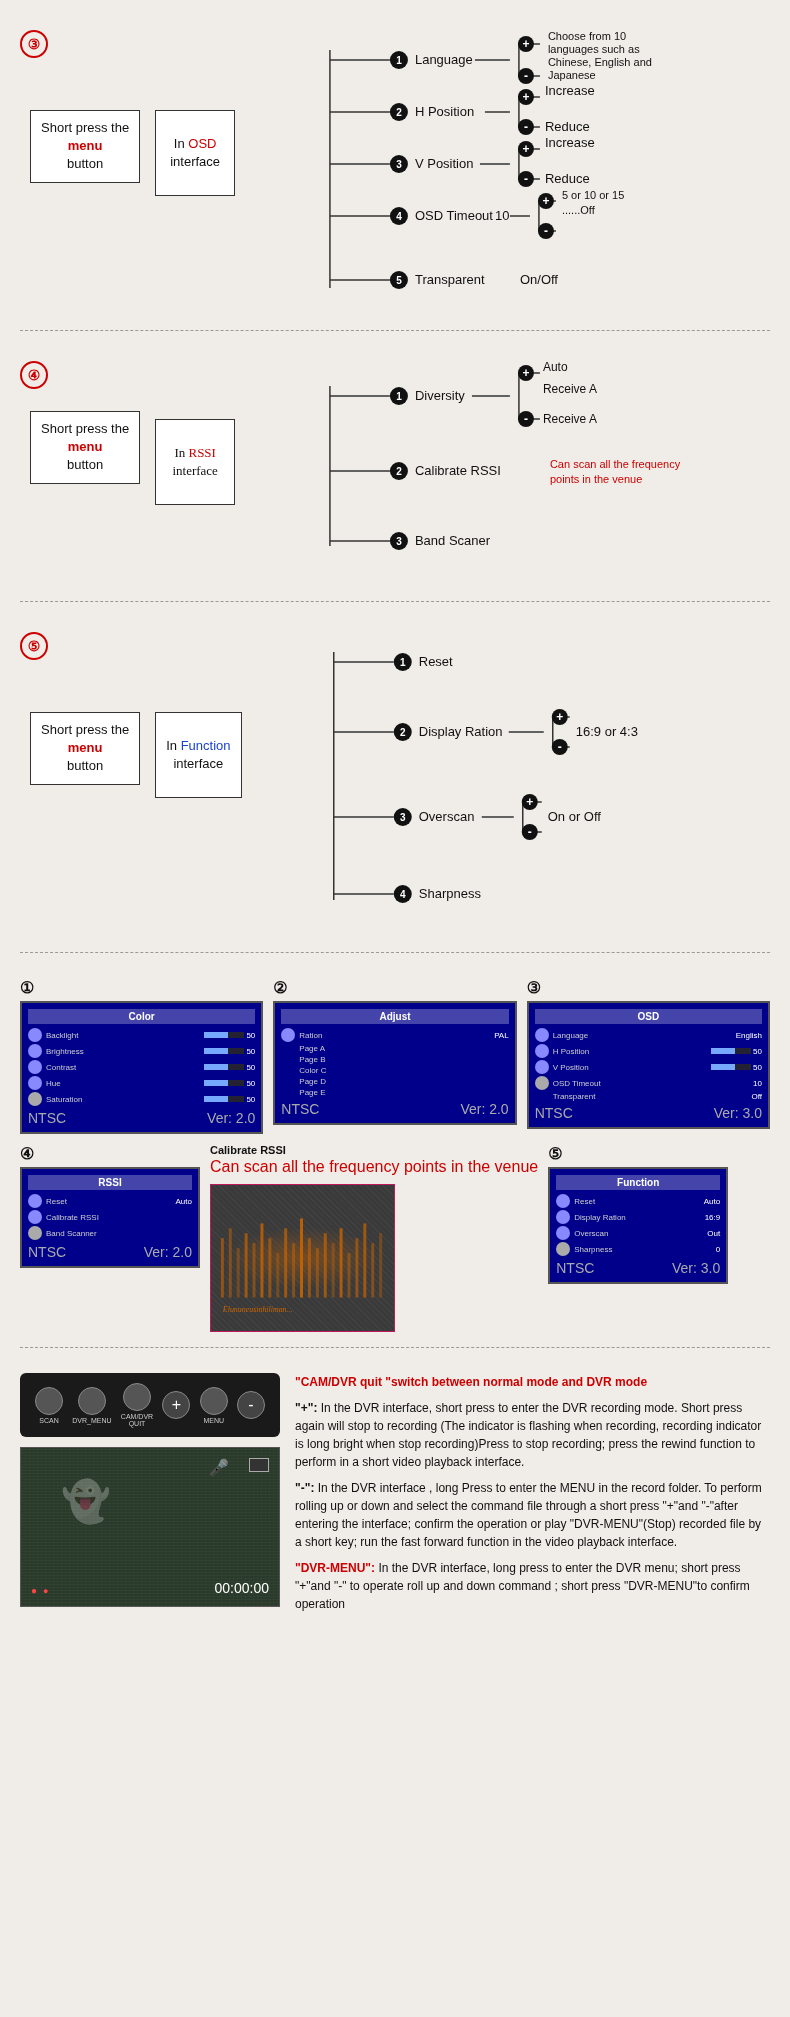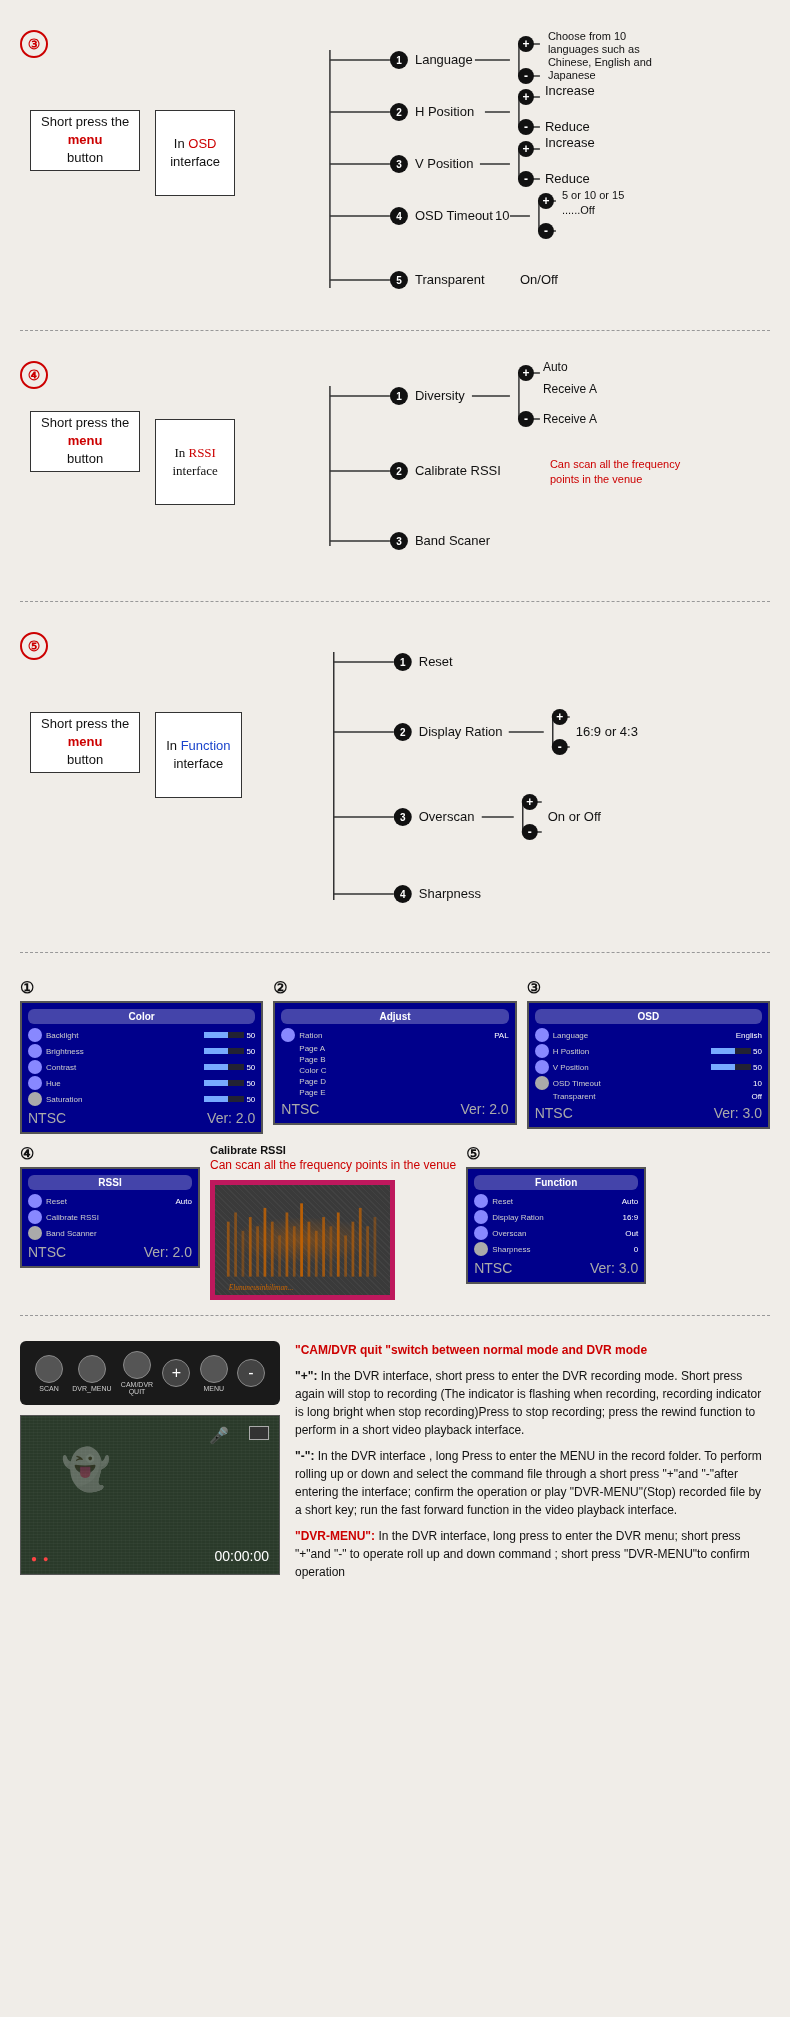--- a/index.html
+++ b/index.html
@@ -26,21 +26,21 @@
     .diagram-inner {
       display: flex;
       align-items: flex-start;
       position: relative;
       min-height: 280px;
       padding-left: 10px;
     }
 
     .step-box {
       border: 1px solid #333;
-      padding: 2px 10px;
+      padding: 8px 10px;
       text-align: center;
       background: #fff;
       min-width: 110px;
       line-height: 1.4;
       position: relative;
       top: 80px;
     }
     .step-box .menu-word {
       color: #cc0000;
       font-weight: bold;
@@ -115,21 +115,20 @@
       color: #fff;
       font-size: 9px;
     }
     .screen-title-bar {
       background: #4444aa;
       text-align: center;
       padding: 2px 4px;
       font-size: 10px;
       font-weight: bold;
       margin-bottom: 4px;
-      border-radius: 6px;
     }
     .screen-row {
       display: flex;
       align-items: center;
       margin-bottom: 2px;
     }
     .screen-icon {
       width: 14px;
       height: 14px;
       background: #88f;
@@ -289,24 +288,24 @@
     .highlight-red {
       color: #cc0000;
       font-weight: bold;
     }
     .highlight-blue {
       font-weight: bold;
     }
     .calibrate-screen {
       background: #3a3a3a;
       width: 185px;
-      height: 120px;
+      height: 148px;
       position: relative;
       overflow: hidden;
-      border: 5px solid #be185d;
+      border: 1px solid #be185d;
       margin-top: 4px;
       text-align: center;
     }
     .calibrate-noise {
       position: absolute;
       inset: 0;
       background: 
         radial-gradient(ellipse 60% 30% at 50% 50%, rgba(200,100,0,0.4) 0%, transparent 70%),
         repeating-linear-gradient(
           45deg,
@@ -705,21 +704,21 @@
           </div>
           <div class="screen-footer">
             <span>NTSC</span>
             <span>Ver: 2.0</span>
           </div>
         </div>
       </div>
 
       <div class="second-row-item">
         <div style="font-size:11px;font-weight:bold;margin-bottom:2px;">Calibrate RSSI</div>
-        <div style="font-size:12px;color:#cc0000;margin-bottom:4px;">Can scan all the frequency points in the venue</div>
+        <div style="font-size:16px;color:#cc0000;margin-bottom:4px;">Can scan all the frequency points in the venue</div>
         <div class="calibrate-screen">
           <div class="calibrate-noise"></div>
           <svg style="position:absolute;inset:0;width:100%;height:100%;" viewBox="0 0 185 120">
 
             <rect x="10" y="40" width="3" height="60" fill="rgba(200,100,0,0.6)"></rect>
             <rect x="18" y="30" width="3" height="70" fill="rgba(200,100,0,0.5)"></rect>
             <rect x="26" y="50" width="3" height="50" fill="rgba(200,100,0,0.4)"></rect>
             <rect x="34" y="35" width="3" height="65" fill="rgba(200,100,0,0.7)"></rect>
             <rect x="42" y="45" width="3" height="55" fill="rgba(200,100,0,0.5)"></rect>
             <rect x="50" y="25" width="3" height="75" fill="rgba(200,100,0,0.8)"></rect>

